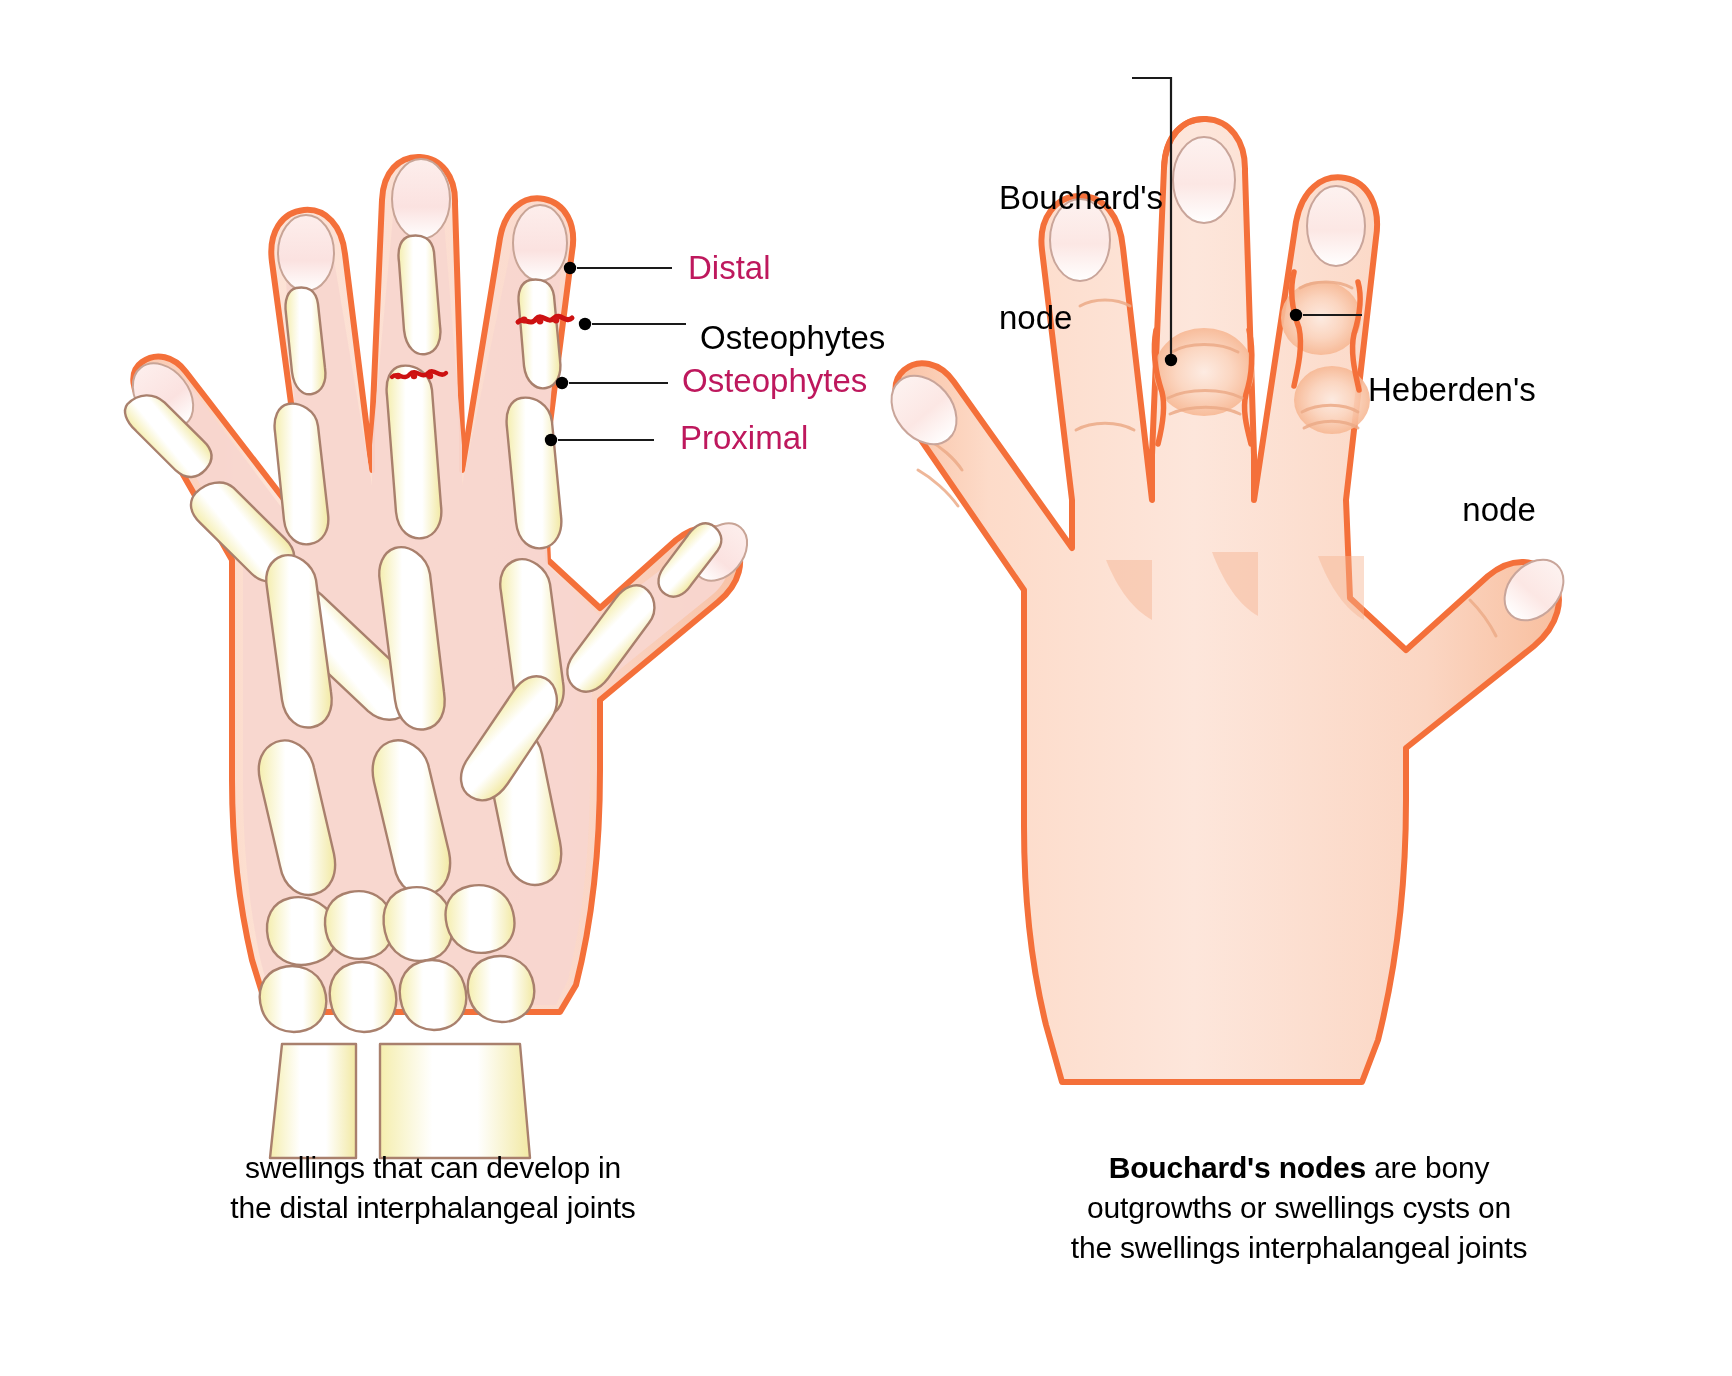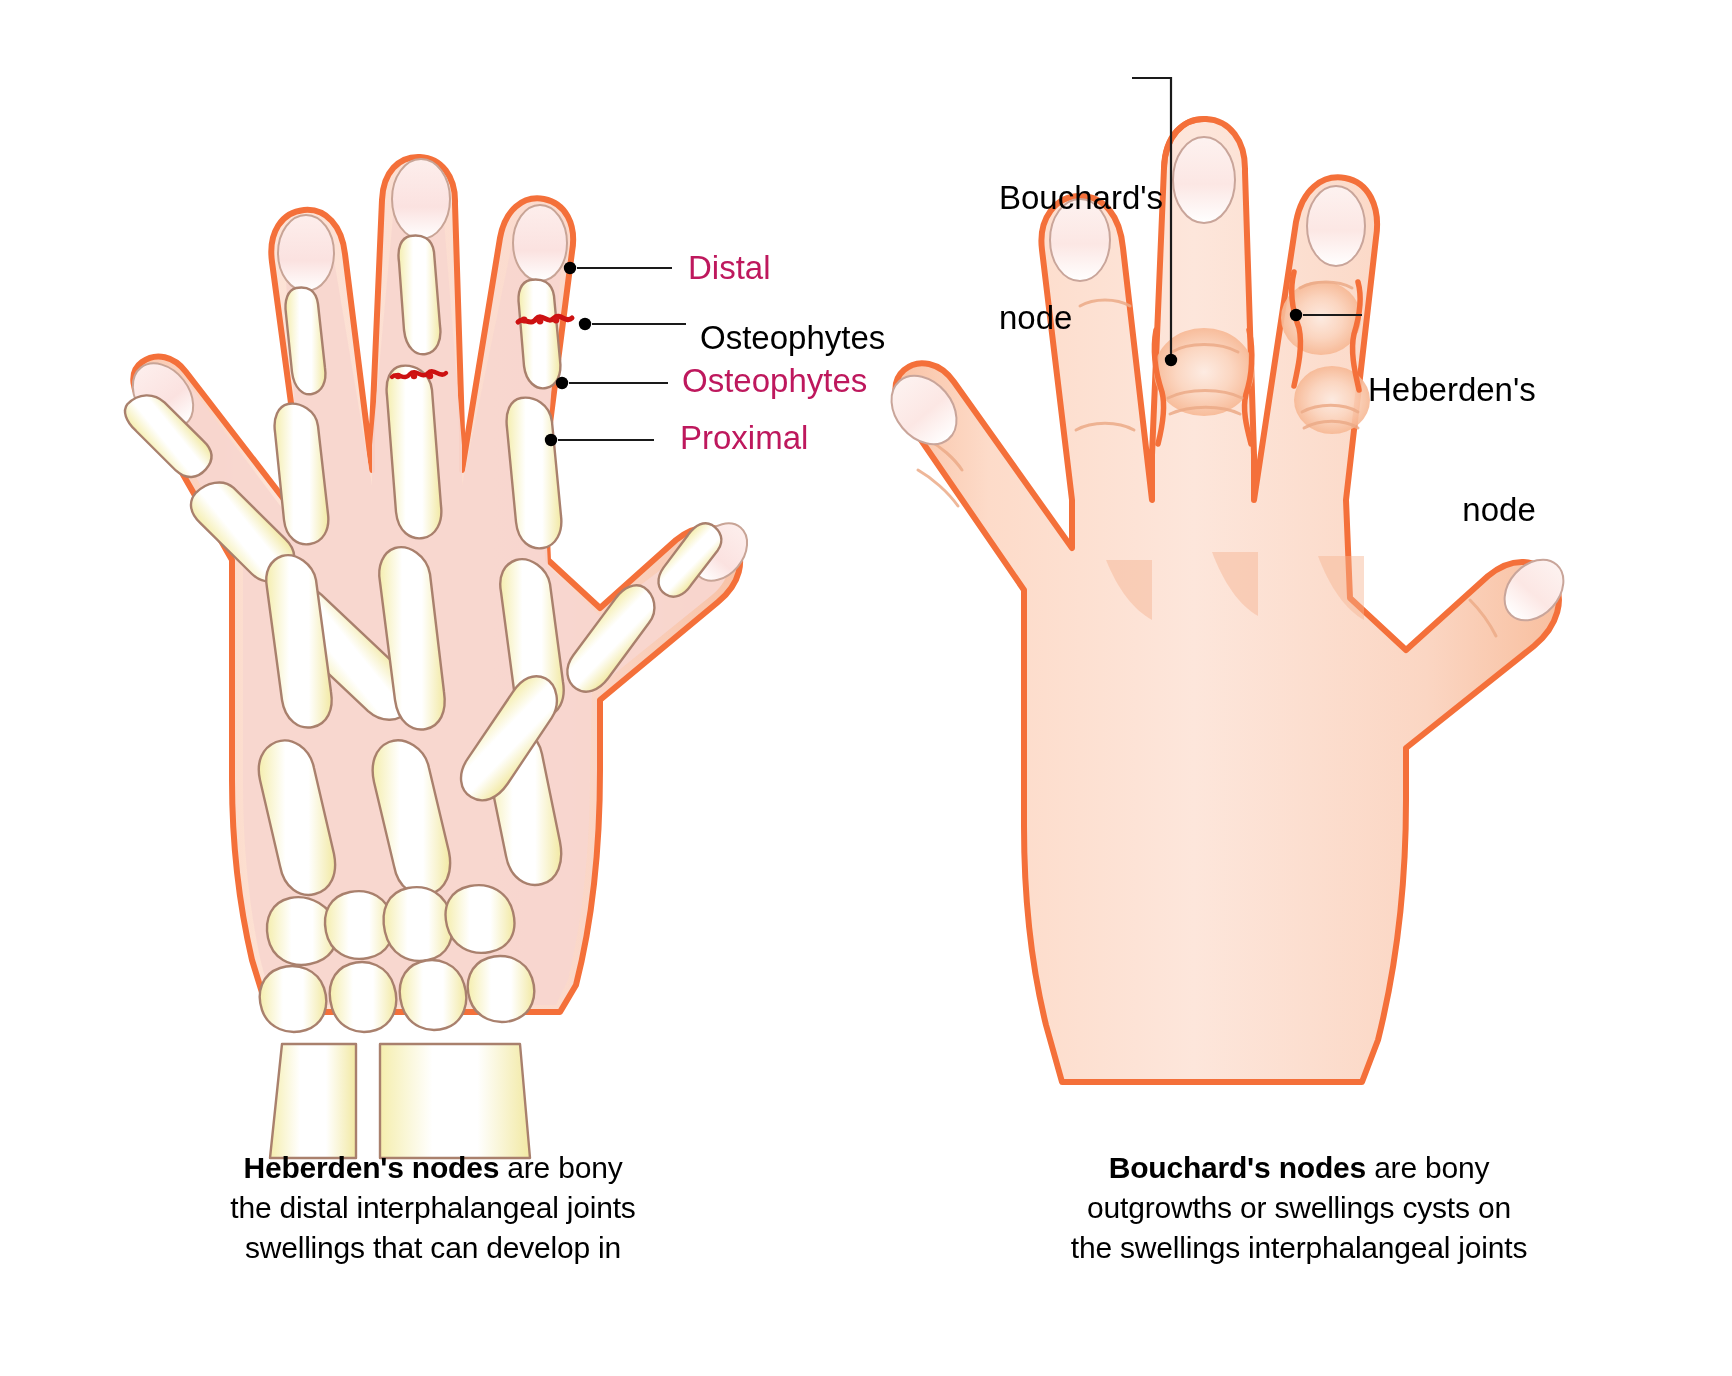--- a/index.html
+++ b/index.html
@@ -254,23 +254,22 @@
 
     <div class="lbl lbl-brown" style="left:688px; top:248px;">Distal</div>
 
     <div class="lbl lbl-black" style="left:700px; top:318px;">Osteophytes</div>
 
     <div class="lbl lbl-brown" style="left:682px; top:361px;">Osteophytes</div>
 
     <div class="lbl lbl-brown" style="left:668px; top:418px;margin-left:12px;">Proximal</div>
 
     <div class="caption">
-      <div><b>Heberden's nodes</b><span> are bony</span></div>
+      <div>swellings that can develop in</div>
       <div>the distal interphalangeal joints</div>
-      <div>swellings that can develop in</div>
     </div>
   </div>
 
   <div class="panel" id="panel-right">
 
     <svg class="hand-svg" viewBox="0 0 866 1160">
       <defs>
         <linearGradient id="skinGradR" x1="0" y1="0" x2="1" y2="0">
           <stop offset="0%" stop-color="#f9c2a4"></stop>
           <stop offset="14%" stop-color="#fddbc9"></stop>

